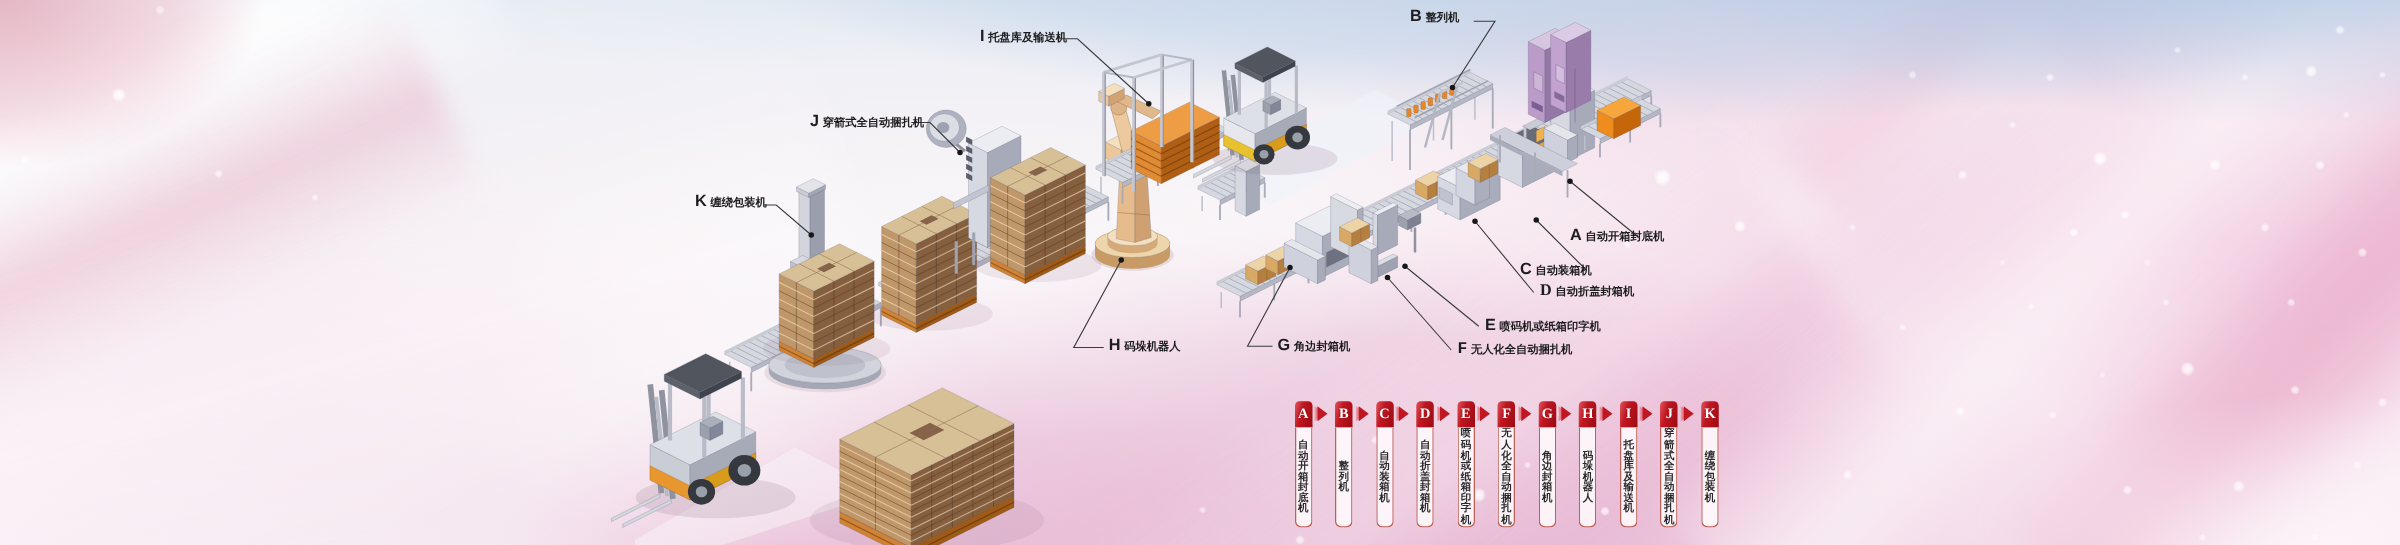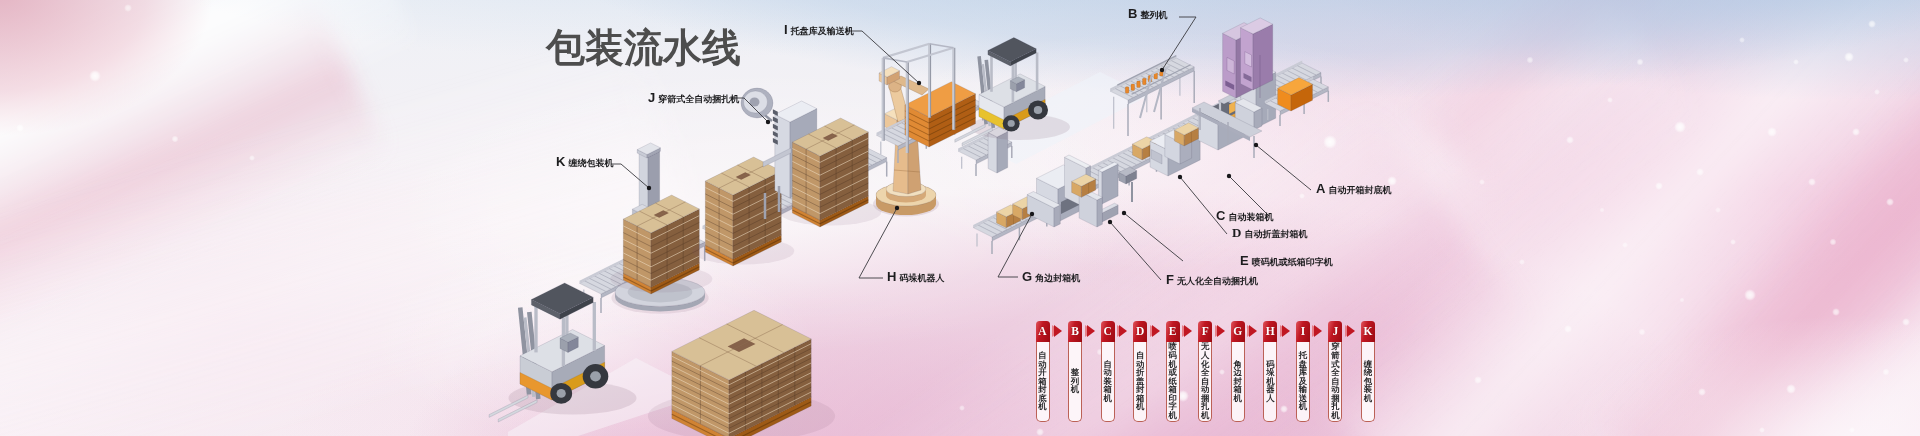--- a/index.html
+++ b/index.html
@@ -851,29 +851,28 @@
         <circle cx="897" cy="208" r="2.2" fill="#17171a"></circle>
         <polyline points="847,31 862,31 919,83" fill="none" stroke="#3a3a3e" stroke-width="0.9"></polyline>
         <circle cx="919" cy="83" r="2.2" fill="#17171a"></circle>
         <polyline points="729,98 744,98 768,122" fill="none" stroke="#3a3a3e" stroke-width="0.9"></polyline>
         <circle cx="768" cy="122" r="2.2" fill="#17171a"></circle>
         <polyline points="611,164 621,164 649,188" fill="none" stroke="#3a3a3e" stroke-width="0.9"></polyline>
         <circle cx="649" cy="188" r="2.2" fill="#17171a"></circle>
       </g>
   </svg>
 
-  <h1 class="title">包装流水线</h1>
 
   <div id="labels">
-      <div class="mlabel" style="left: 1316px; top: 181px;"><span class="ltr">A</span><span class="txt">自动开箱封底机</span></div>
+      <div class="mlabel" style="left: 1256px; top: 181px;"><span class="ltr">A</span><span class="txt">自动开箱封底机</span></div>
       <div class="mlabel" style="left: 1128px; top: 6px;"><span class="ltr">B</span><span class="txt">整列机</span></div>
       <div class="mlabel" style="left: 1216px; top: 208px;"><span class="ltr">C</span><span class="txt">自动装箱机</span></div>
       <div class="mlabel" style="left: 1232px; top: 225px; font-family: Liberation Serif, serif;"><span class="ltr">D</span><span class="txt">自动折盖封箱机</span></div>
-      <div class="mlabel" style="left: 1240px; top: 253px;"><span class="ltr">E</span><span class="txt">喷码机或纸箱印字机</span></div>
-      <div class="mlabel" style="left: 1166px; top: 272px;"><span class="ltr">F</span><span class="txt">无人化全自动捆扎机</span></div>
+      <div class="mlabel" style="left: 1188px; top: 253px;"><span class="ltr">E</span><span class="txt">喷码机或纸箱印字机</span></div>
+      <div class="mlabel" style="left: 1166px; top: 272px; font-family: Liberation Mono, monospace;"><span class="ltr">F</span><span class="txt">无人化全自动捆扎机</span></div>
       <div class="mlabel" style="left: 1022px; top: 269px;"><span class="ltr">G</span><span class="txt">角边封箱机</span></div>
       <div class="mlabel" style="left: 887px; top: 269px;"><span class="ltr">H</span><span class="txt">码垛机器人</span></div>
       <div class="mlabel" style="left: 784px; top: 22px;"><span class="ltr">I</span><span class="txt">托盘库及输送机</span></div>
       <div class="mlabel" style="left: 648px; top: 90px;"><span class="ltr">J</span><span class="txt">穿箭式全自动捆扎机</span></div>
       <div class="mlabel" style="left: 556px; top: 154px;"><span class="ltr">K</span><span class="txt">缠绕包装机</span></div>
     </div>
 
   <div class="legend" id="legend">
       <div class="pill" style="left: 1035.5px; top: 320.5px;">
         <div class="hd">A</div>

